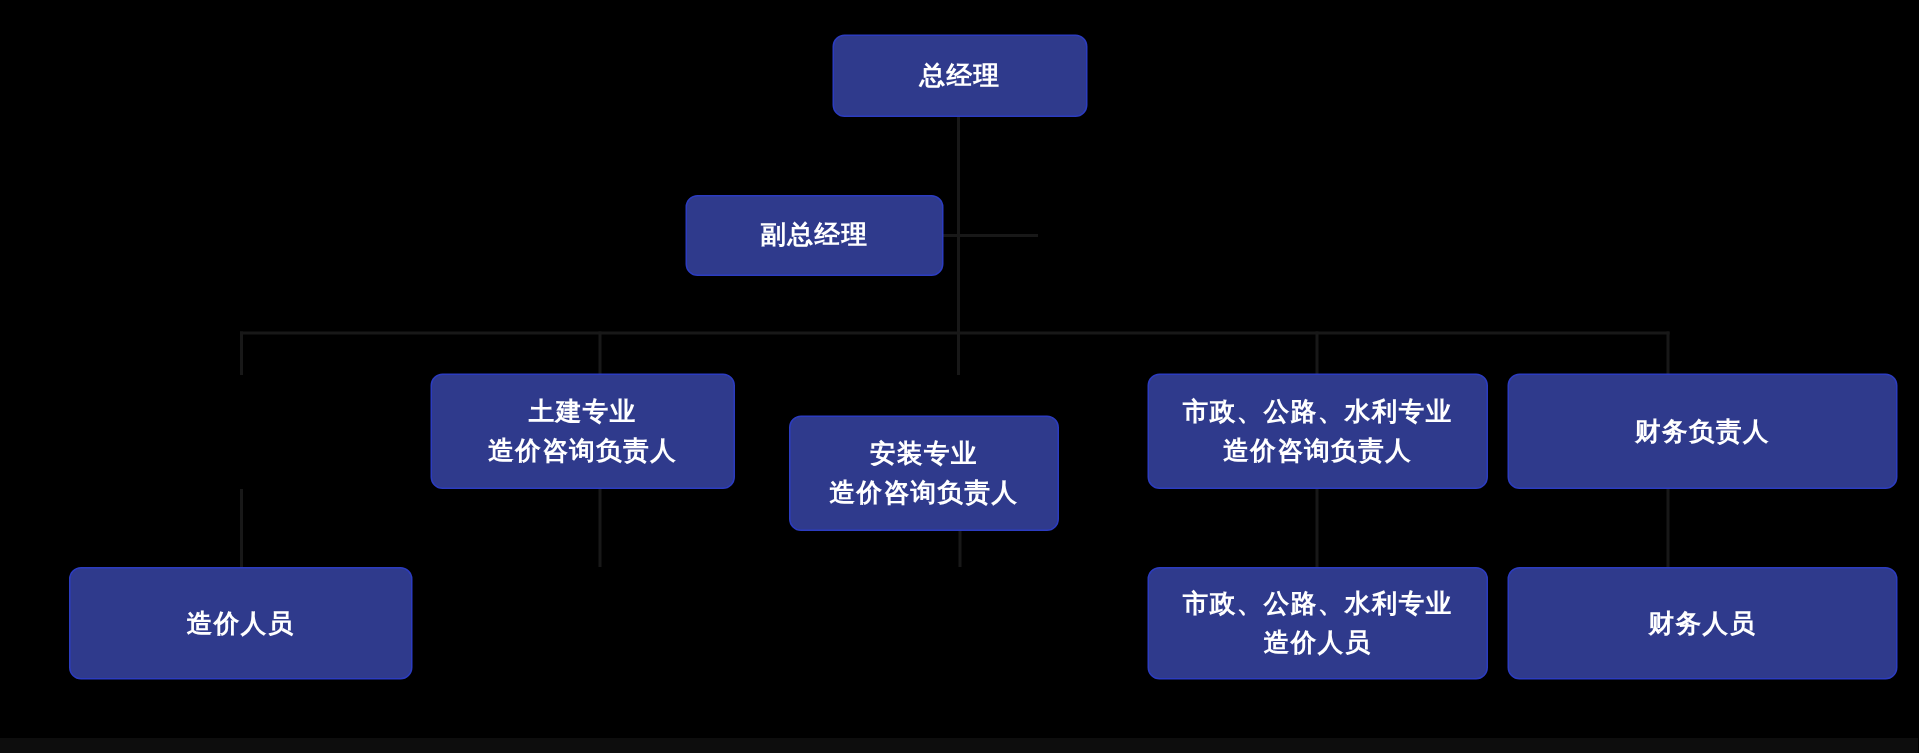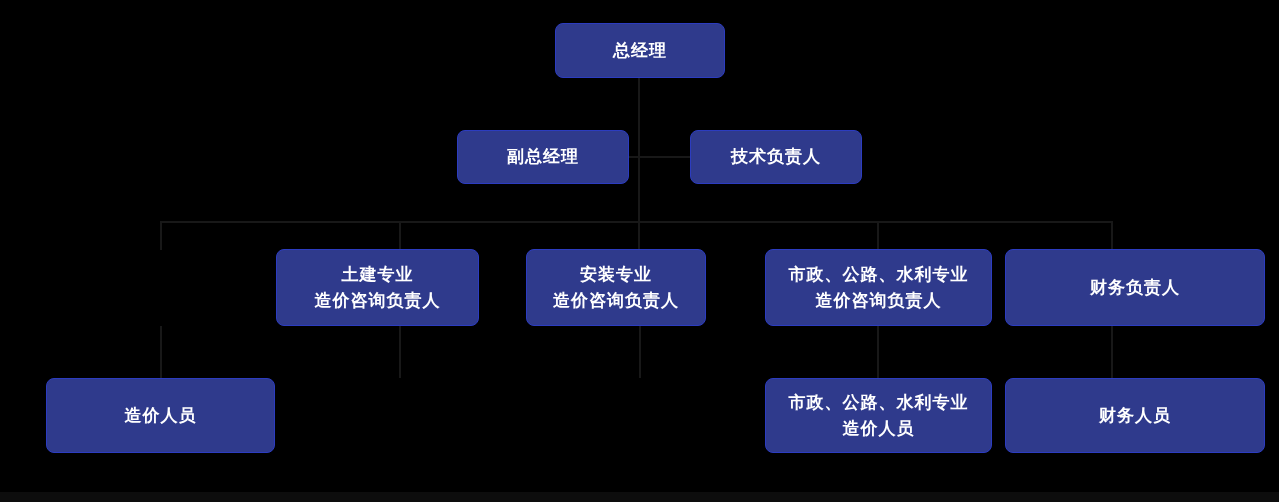--- a/index.html
+++ b/index.html
@@ -43,22 +43,22 @@
   }
 
   
   .n-gm   {left:555px;top:23px;width:170px;height:55px;}
   .n-dgm  {left:418px;top:130px;width:172px;height:54px;margin-left:39px;}
   .n-tech {left:690px;top:130px;width:172px;height:54px;}
 
   .row3{top:249px;height:77px;}
   .row4{top:378px;height:75px;}
   .col1{left:46px;width:229px;}
-  .col2{left:276px;width:203px;}
-  .col3{left:526px;width:180px;}
+  .col2{left:287px;width:203px;}
+  .col3{left:526px;width:180px;margin-top:28px;}
   .col4{left:765px;width:227px;justify-content:center;}
   .col5{left:1005px;width:260px;}
 
   
   .l-v-top   {left:638px;top:78px;width:2px;height:172px;}
   .l-h-row2  {left:590px;top:156px;width:102px;height:2px;}
   .l-h-dist  {left:160px;top:221px;width:953px;height:2px;}
   .l-stub1   {left:160px;top:221px;width:2px;height:29px;}
   .l-stub2   {left:399px;top:221px;width:2px;height:29px;}
   .l-stub4   {left:877px;top:221px;width:2px;height:29px;}
@@ -87,23 +87,20 @@
   <div class="line l-r34-4"></div>
   <div class="line l-r34-5"></div>
 
   <div class="node n-gm">
     <span>总经理</span>
   </div>
 
   <div class="node n-dgm">
     <span>副总经理</span>
   </div>
-  <div class="node n-tech">
-    <span>技术负责人</span>
-  </div>
 
   <div class="node row3 col2">
     <span>土建专业
 造价咨询负责人</span>
   </div>
   <div class="node row3 col3">
     <span>安装专业
 造价咨询负责人</span>
   </div>
   <div class="node row3 col4">

